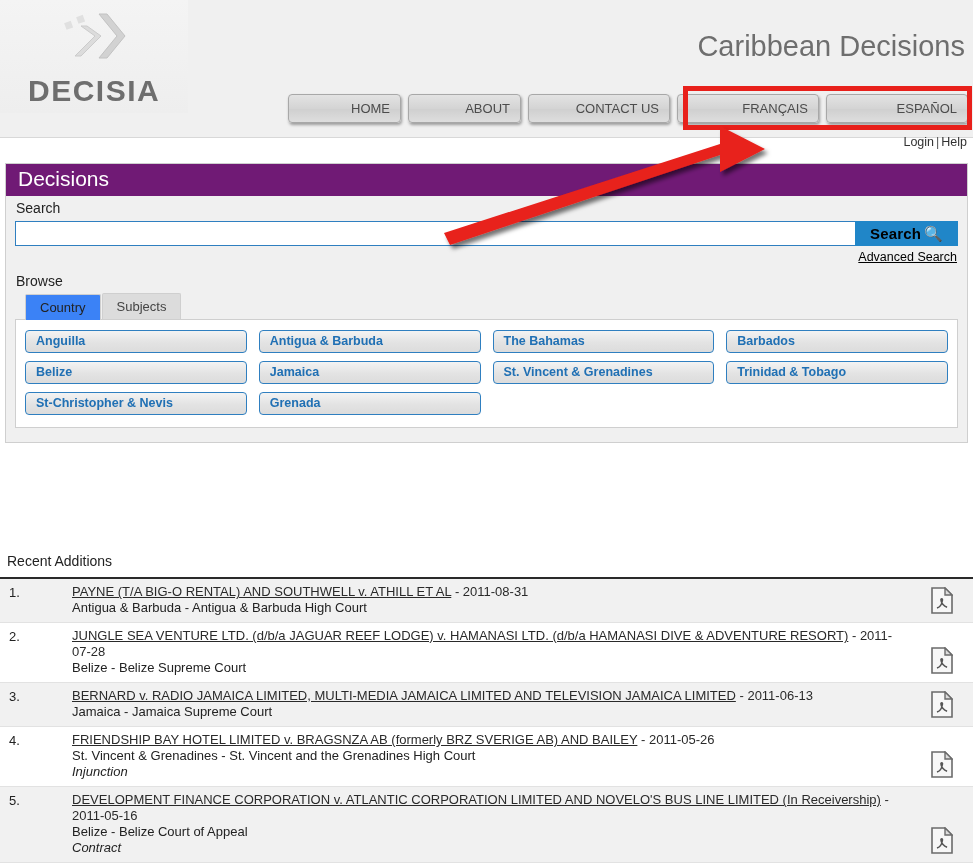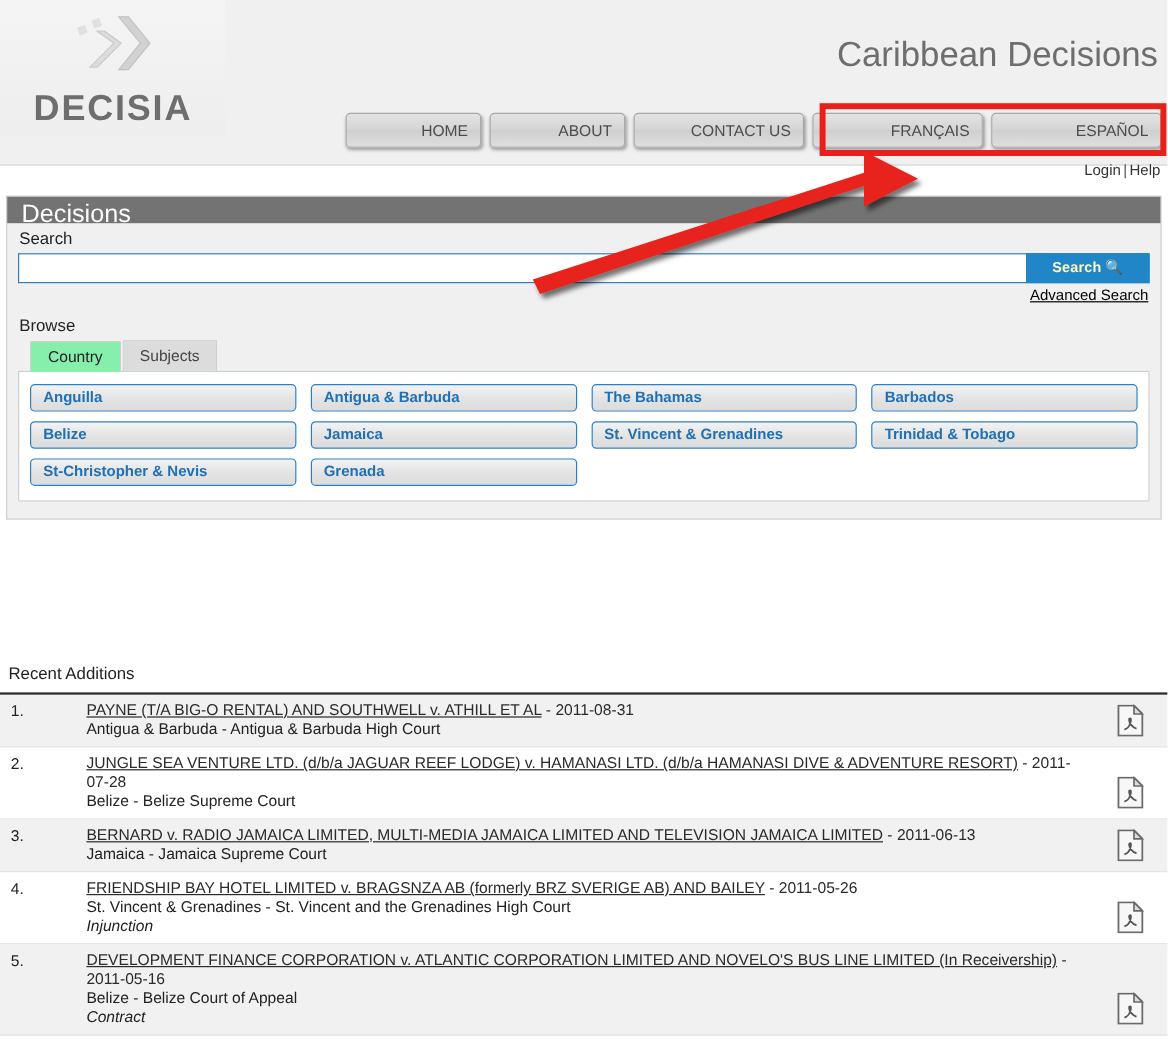--- a/index.html
+++ b/index.html
@@ -84,22 +84,22 @@
 
   
   .panel {
     position: absolute;
     left: 5px; top: 163px;
     width: 963px;
     border: 1px solid #cfcfcf;
     background: #f0f0f0;
   }
   .panel-title {
-    height: 22px;
-    background: #737373;
+    height: 32px;
+    background: #701a75;
     color: #ffffff;
     font-size: 21px;
     line-height: 30px;
     padding-left: 12px;
     font-weight: normal;
   }
   .panel-body { padding: 0 9px 0 9px; }
 
   .section-label {
     font-size: 14px;
@@ -120,23 +120,23 @@
     background: #ffffff;
     font-size: 13px;
     padding: 0 5px;
     outline: none;
     font-family: "Liberation Sans", sans-serif;
   }
   .search-btn {
     width: 103px;
     height: 25px;
     background: #2086c8;
-    color: #fef9c3;
+    color: #000000;
     border: 1px solid #2086c8;
-    font-size: 12px;
+    font-size: 15px;
     font-weight: bold;
     text-align: center;
     line-height: 23px;
     cursor: pointer;
     letter-spacing: .2px;
   }
   .search-btn .mag { font-weight: bold; margin-left: 3px; }
   .adv-row {
     text-align: right;
     margin-top: 1px;
@@ -167,21 +167,21 @@
     padding: 5px 14px 5px 14px;
     border: 1px solid #cfcfcf;
     border-bottom: none;
     background: #dcdcdc;
     color: #444;
     cursor: pointer;
     margin-right: 1px;
     border-radius: 2px 2px 0 0;
   }
   .tab.active {
-    background: #86efac;
+    background: #3b82f6;
     color: #222;
     border-color: #cfcfcf;
     position: relative;
     top: 1px;
   }
   .tab-panel {
     background: #ffffff;
     border: 1px solid #cfcfcf;
     padding: 10px 9px 12px 9px;
     position: relative;

